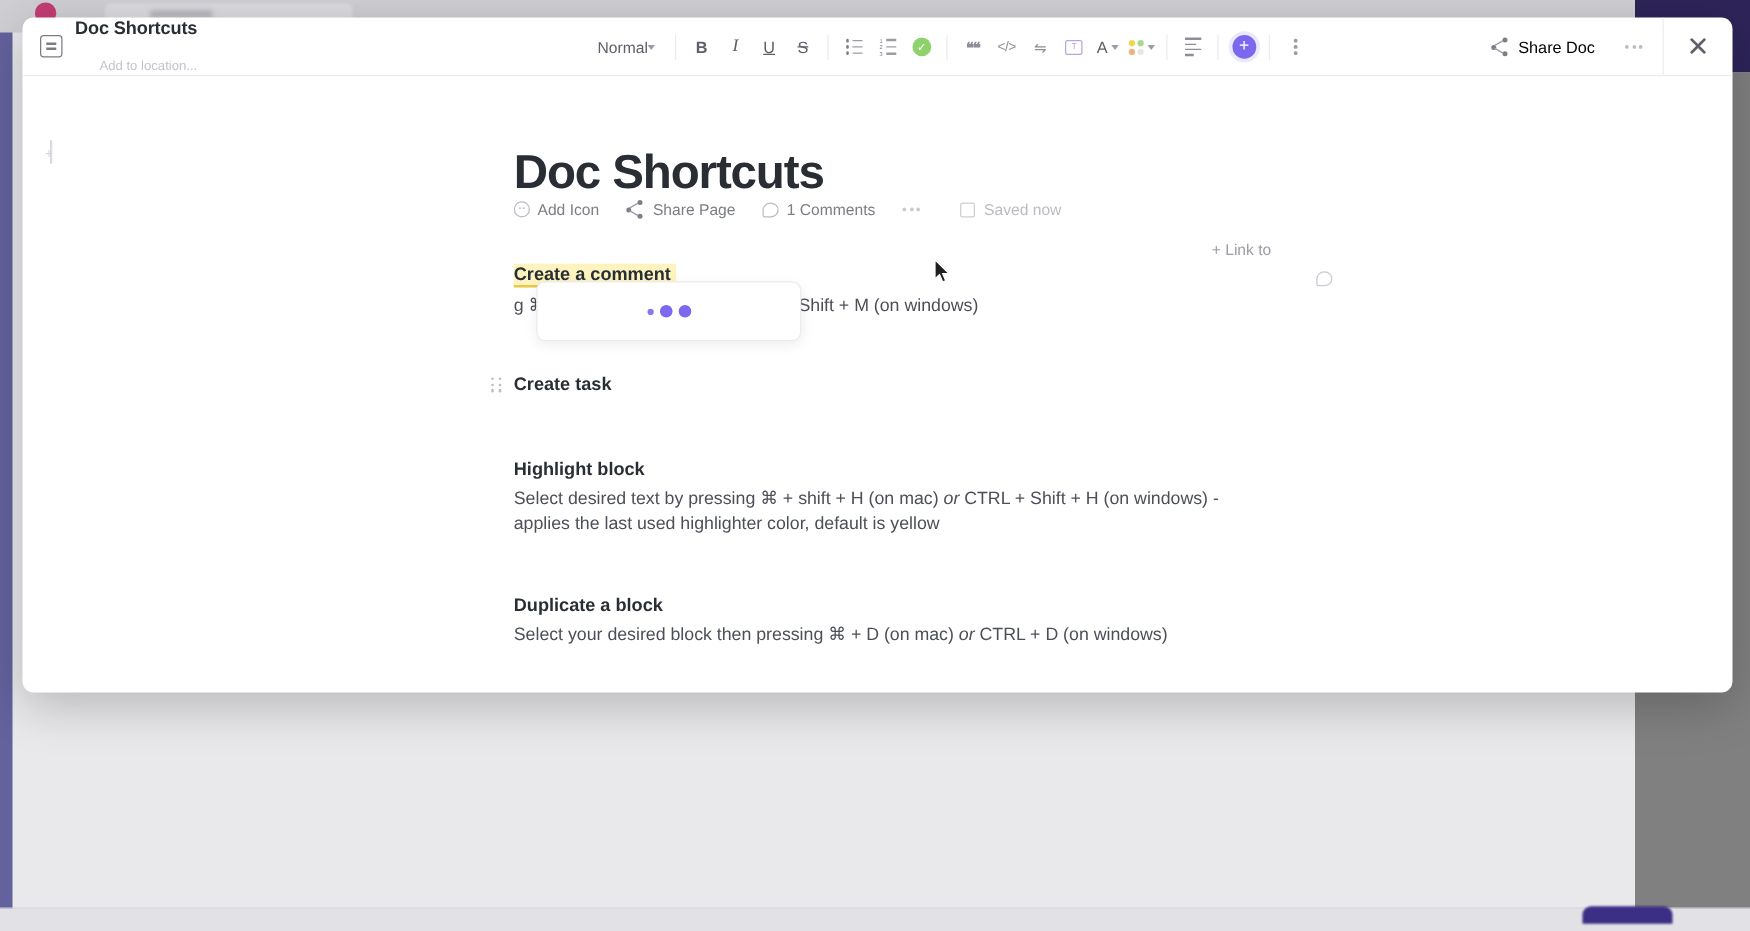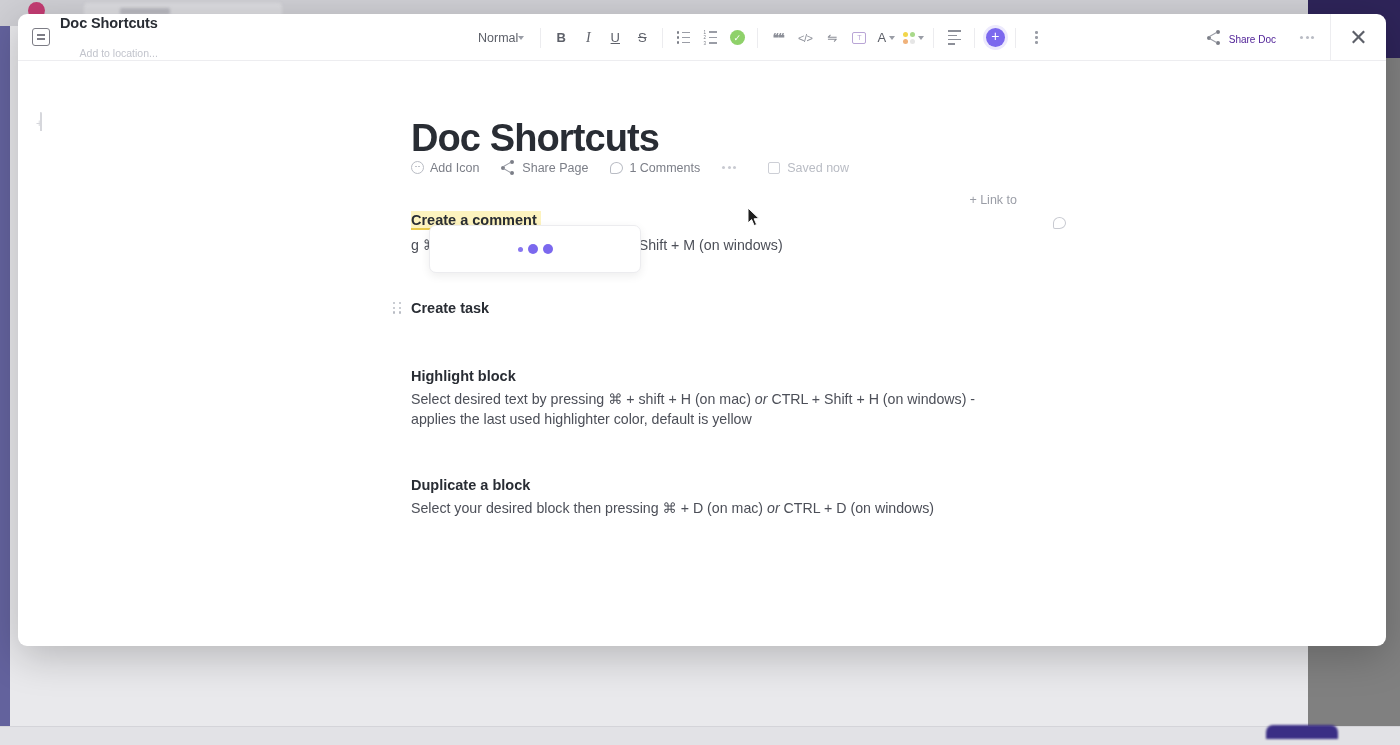--- a/index.html
+++ b/index.html
@@ -50,21 +50,21 @@
   }
   .bg-bottom-pill {
     position: absolute; right: 62px; bottom: 6px; width: 72px; height: 14px;
     background: #3b2e85; border-radius: 7px 7px 0 0; filter: blur(.8px);
   }
   .bg-row-lines { position: absolute; left: 0; bottom: 18px; width: 1400px; height: 1px; background: #d4d4d9; }
 
   
   .modal {
     position: absolute; left: 18px; top: 14px;
-    width: 1368px; height: 632px;
+    width: 1368px; height: 540px;
     background: #ffffff;
     border-radius: 9px;
     box-shadow: 0 10px 40px rgba(0,0,0,.22);
     overflow: hidden;
   }
 
   
   .modal-header {
     position: relative;
     height: 47px;
@@ -130,21 +130,21 @@
   .vdots { display: flex; flex-direction: column; gap: 2.5px; align-items: center; }
   .vdots b { width: 2.5px; height: 2.5px; border-radius: 50%; background: #9a9da6; display: block; }
 
   
   .header-right {
     position: absolute; right: 0; top: 0; height: 47px;
     display: flex; align-items: center;
   }
   .share-doc {
     display: flex; align-items: flex-end; gap: 7px;
-    font-size: 10px; color: #4c1d95; padding-right: 8px;
+    font-size: 13px; color: #000000; padding-right: 8px;
   }
   .share-ic { position: relative; width: 15px; height: 15px; }
   .share-ic b { position: absolute; width: 4px; height: 4px; border-radius: 50%; background: #7b7e87; }
   .share-ic b:nth-child(1) { left: 9px; top: 0; }
   .share-ic b:nth-child(2) { left: 0px; top: 5.5px; }
   .share-ic b:nth-child(3) { left: 9px; top: 11px; }
   .share-ic i { position: absolute; height: 1px; background: #9a9da6; width: 8px; }
   .share-ic i:nth-child(4) { left: 2px; top: 4px; transform: rotate(-30deg); }
   .share-ic i:nth-child(5) { left: 2px; top: 10px; transform: rotate(30deg); }
   .hdots { display: flex; gap: 2.5px; padding: 0 16px; }

